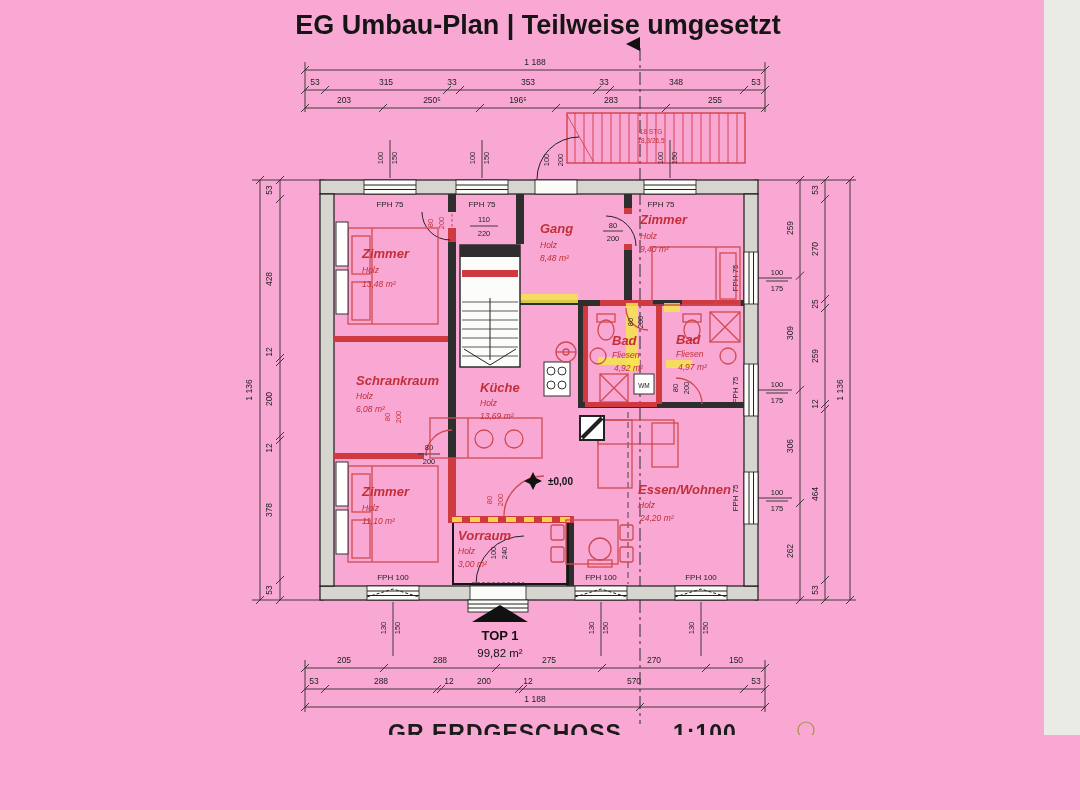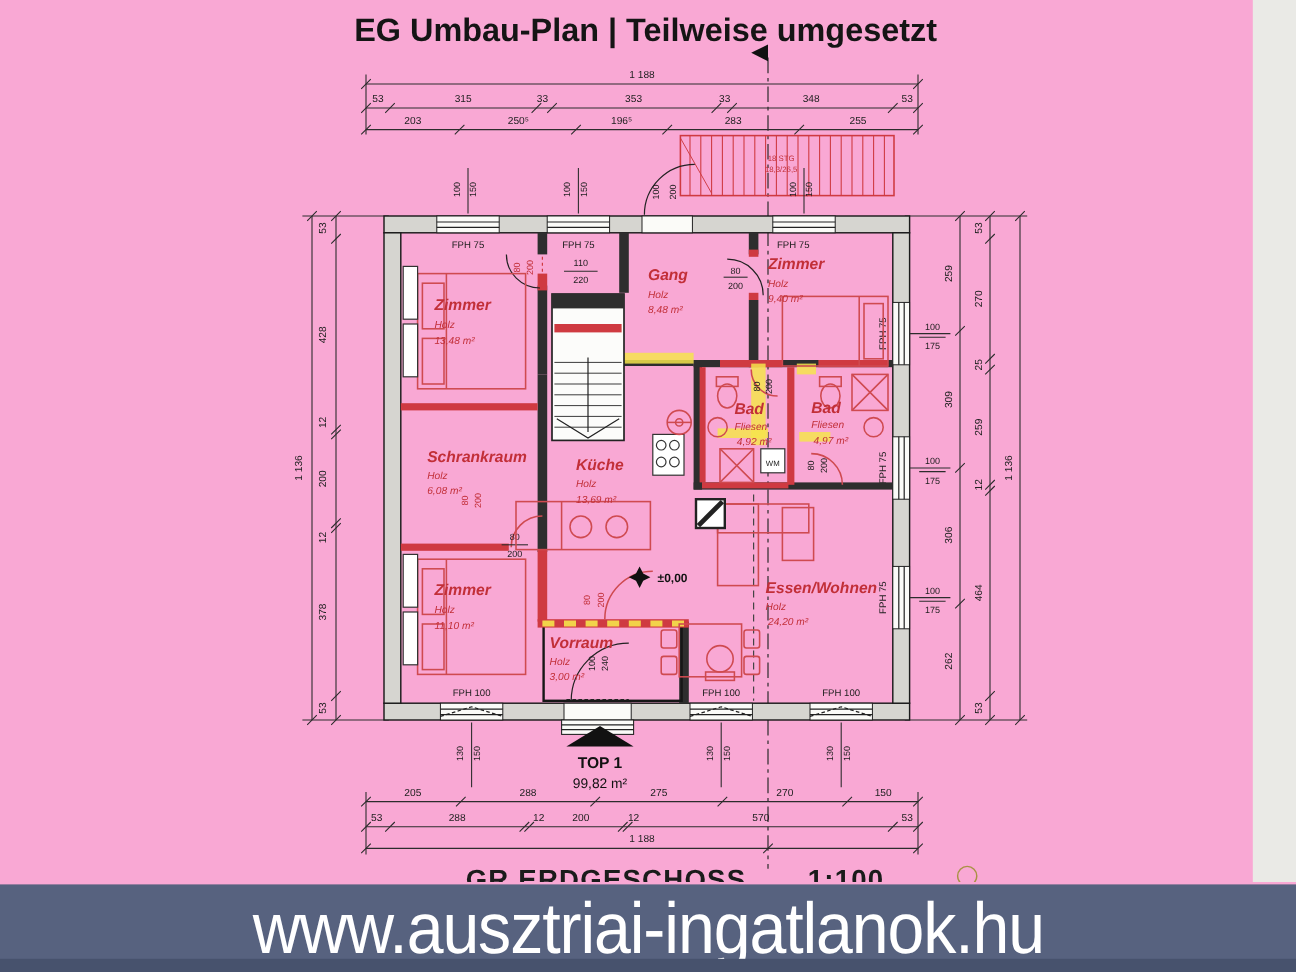--- a/index.html
+++ b/index.html
@@ -445,17 +445,13 @@
 
   <g>
     <text class="cap" x="505" y="741">GR ERDGESCHOSS</text>
     <text class="cap" x="705" y="741">1:100</text>
     <circle cx="806" cy="730" r="8" fill="none" stroke="#a99244" stroke-width="1.2"></circle>
   </g>
 
 </svg>
 
 
-<div class="footer">
-  <div class="url">www.ausztriai-ingatlanok.hu</div>
-  <div class="strip"></div>
 </div>
-</div>
 
 </body></html>

